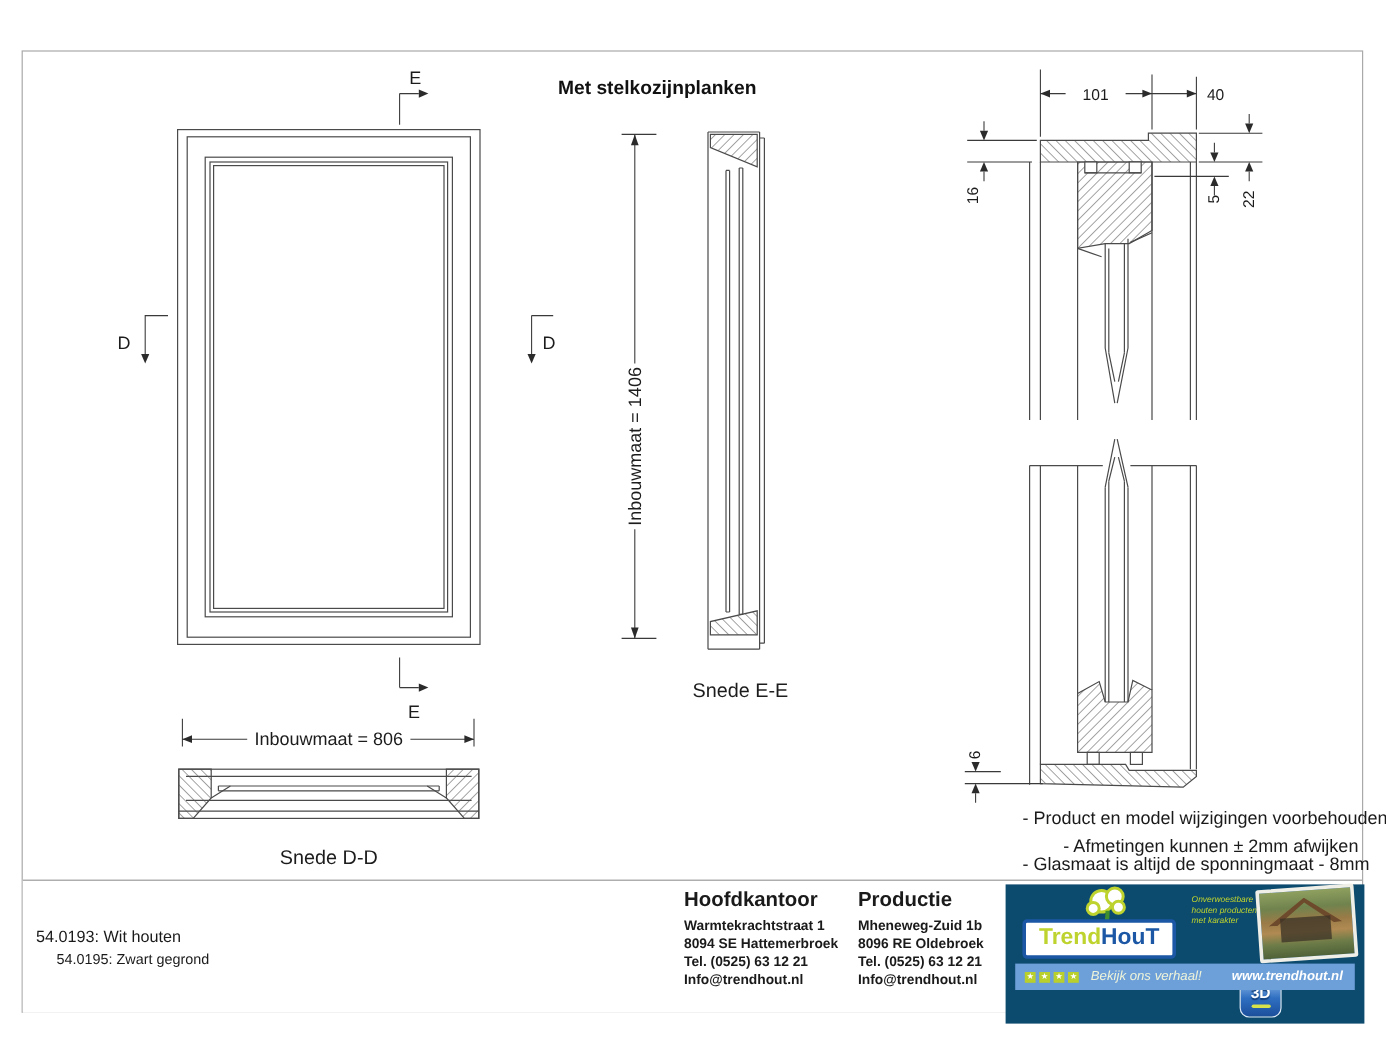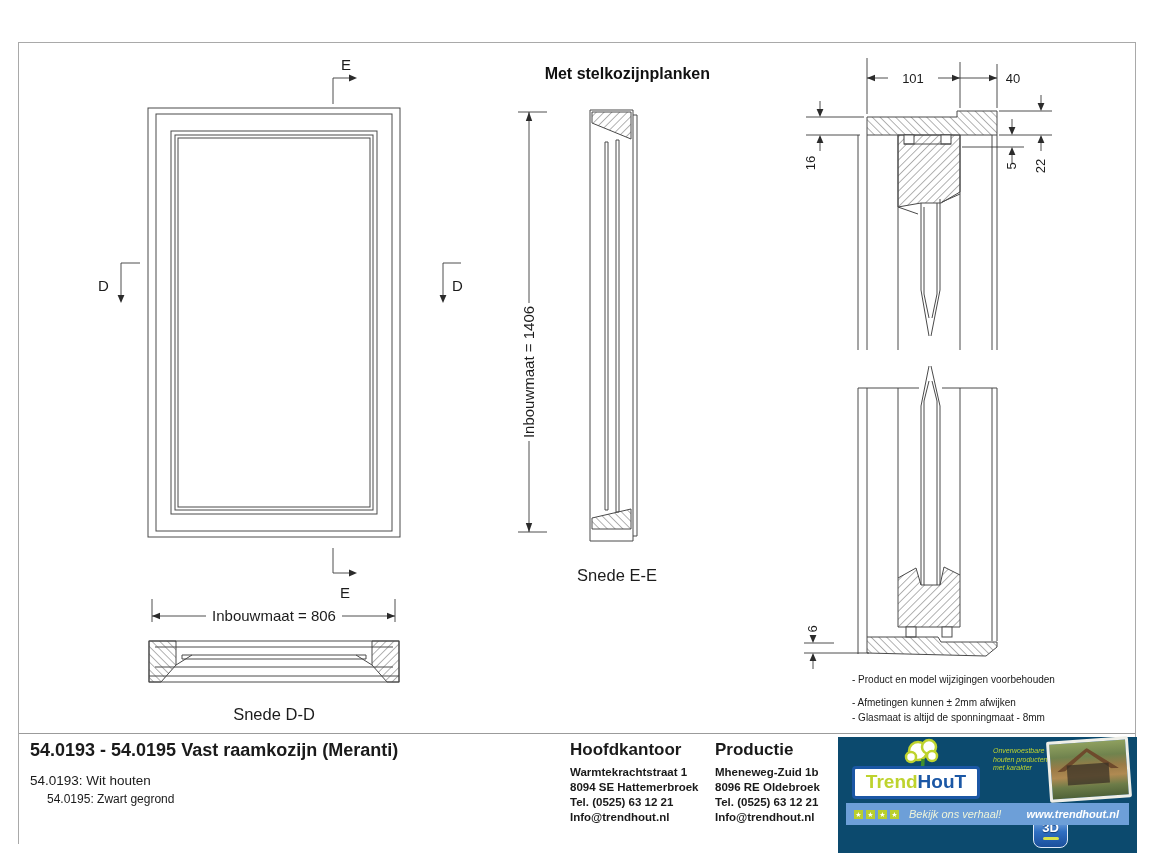--- a/index.html
+++ b/index.html
@@ -7,37 +7,37 @@
     width:1155px;height:866px;position:relative;background:#ffffff;
     font-family:"Liberation Sans",sans-serif;color:#1a1a1a;overflow:hidden;
   }
   .abs{position:absolute;}
   
   .frame{
     left:18px;top:42px;width:1116px;height:800px;
     border:1.5px solid #a9a9a9;background:#fff;
   }
   .header-note{
-    left:465px;top:65px;width:245px;text-align:right;
+    left:465px;top:65px;width:245px;text-align:left;
     font-size:16px;font-weight:bold;color:#111;
   }
   
   svg.cad{left:0;top:0;width:1155px;height:866px;pointer-events:none;}
   .ln{fill:none;stroke:#4a4a4a;stroke-width:1;}
   .dm{fill:none;stroke:#3a3a3a;stroke-width:0.9;}
   .ar{fill:#2b2b2b;stroke:none;}
   .wn{fill:#ffffff;stroke:#4a4a4a;stroke-width:1;}
   .hF{fill:url(#hatchF);stroke:#4a4a4a;stroke-width:1;}
   .hB{fill:url(#hatchB);stroke:#4a4a4a;stroke-width:1;}
   text.cad{font-family:"Liberation Sans",sans-serif;fill:#1c1c1c;}
   .t13{font-size:13px;}
   .t15{font-size:15px;}
   .t16{font-size:16.5px;}
   
-  .note{left:852px;width:280px;font-size:10px;color:#1a1a1a;white-space:nowrap;}
+  .note{left:852px;width:280px;font-size:15px;color:#1a1a1a;white-space:nowrap;text-align:right;}
   
   .title-block{
     left:19px;top:733px;width:1116px;height:110px;background:#fff;
     border-top:1.4px solid #9b9b9b;
   }
   .tb-title{left:11px;top:6px;font-size:18px;font-weight:bold;white-space:nowrap;}
   .tb-var1{left:11px;top:39px;font-size:13.5px;}
   .tb-var2{left:28px;top:58px;font-size:12px;}
   .contact-col{top:6px;width:150px;}
   .contact-heading{font-size:17px;font-weight:bold;margin-bottom:5px;white-space:nowrap;}
@@ -212,21 +212,20 @@
     <polygon class="ar" points="813,653 809.6,661 816.4,661"></polygon>
     <text class="cad t13" transform="translate(817,629) rotate(-90)" text-anchor="middle">6</text>
   </g>
 </svg>
 
 <div class="abs note" style="top:674px;">- Product en model wijzigingen voorbehouden</div>
 <div class="abs note" style="top:697px;">- Afmetingen kunnen ± 2mm afwijken</div>
 <div class="abs note" style="top:712px;">- Glasmaat is altijd de sponningmaat - 8mm</div>
 
 <div class="abs title-block">
-  <div class="abs tb-title">54.0193 - 54.0195 Vast raamkozijn (Meranti)</div>
   <div class="abs tb-var1">54.0193: Wit houten</div>
   <div class="abs tb-var2">54.0195: Zwart gegrond</div>
 
   <div class="abs contact-col" style="left:551px;">
     <div class="contact-heading">Hoofdkantoor</div>
     <div class="contact-line">Warmtekrachtstraat 1</div>
     <div class="contact-line">8094 SE Hattemerbroek</div>
     <div class="contact-line">Tel. (0525) 63 12 21</div>
     <div class="contact-line">Info@trendhout.nl</div>
   </div>

